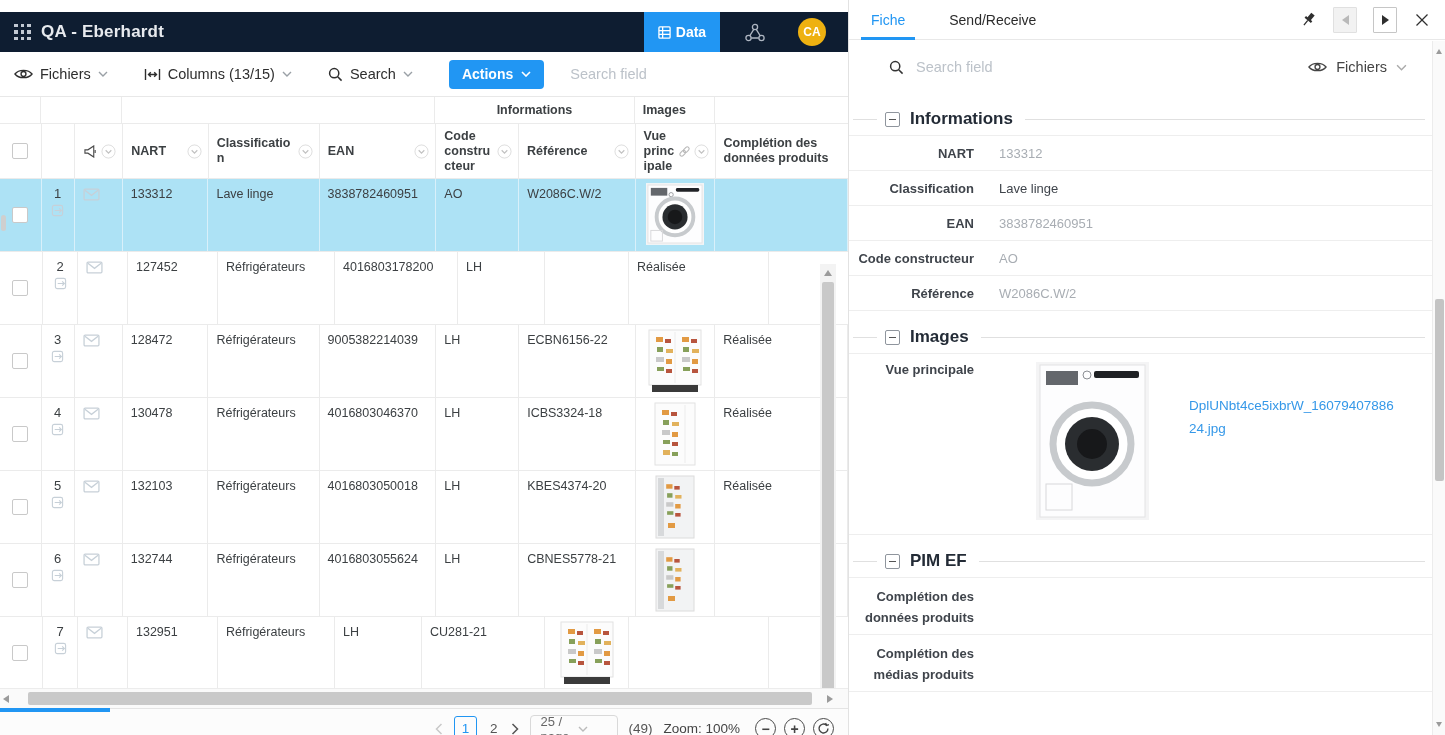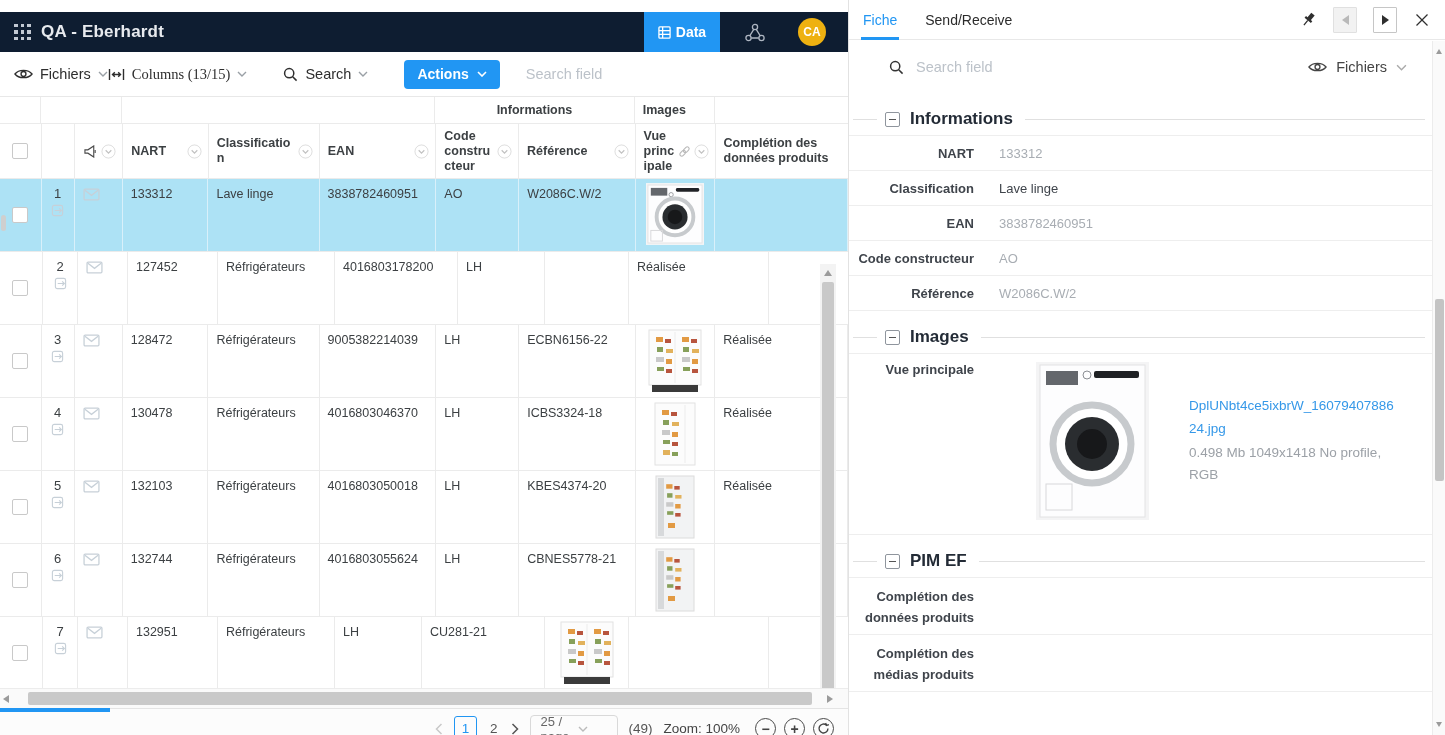--- a/index.html
+++ b/index.html
@@ -21,21 +21,21 @@
             color:#fff;font-size:14px;font-weight:700;}
   .net-icon{width:70px;display:flex;justify-content:center;}
   .avatar{width:28px;height:28px;border-radius:50%;background:#eeb111;color:#fff;font-size:12px;font-weight:700;
           display:flex;align-items:center;justify-content:center;margin-right:22px;margin-left:8px;}
 
   
   .toolbar{position:absolute;left:0;top:40px;width:848px;height:45px;background:#fff;
            border-bottom:1px solid #e8e8e8;display:flex;align-items:center;color:#2e2e2e;}
   .tb-item{display:flex;align-items:center;gap:7px;font-size:14.5px;cursor:default;}
   .tb-fichiers{margin-left:14px;}
-  .tb-columns{font-family:Liberation Serif, serif;}
+  .tb-columns{margin-left:36px;}
   .tb-search{margin-left:36px;}
   .chev{color:#9aa0a6;display:inline-flex;}
   .actions-btn{margin-left:36px;background:#2196f3;color:#fff;font-size:14px;font-weight:700;
                height:29px;padding:0 13px;border-radius:4px;display:flex;align-items:center;gap:8px;}
   .tb-input{margin-left:24px;border:none;outline:none;font-size:14.5px;width:200px;
             font-family:"Liberation Sans",sans-serif;color:#333;}
   .tb-input::placeholder{color:#bcc2c9;}
 
   
   .table-wrap{position:absolute;left:0;top:85px;width:848px;height:591px;overflow:hidden;}
@@ -92,21 +92,21 @@
                padding:0 8px 0 10px;color:#666;font-size:13px;gap:6px;}
   .size-select span{flex:1;}
   .zoom-btn{width:21px;height:21px;border:1.5px solid #4a4a4a;border-radius:50%;display:flex;align-items:center;
             justify-content:center;color:#444;font-size:14px;font-weight:700;line-height:1;}
   .zoom-group{display:flex;gap:8px;margin-left:4px;align-items:center;}
 
   
   .right-panel{position:absolute;left:848px;top:0;width:597px;height:735px;background:#fff;
                border-left:1px solid #e2e2e2;overflow:hidden;}
   .rp-header{height:40px;border-bottom:1px solid #e8e8e8;display:flex;align-items:center;}
-  .rp-tab{padding:0 14px;height:40px;display:flex;align-items:center;font-size:14px;color:#2b2b2b;position:relative;}
+  .rp-tab{padding:0 22px;height:40px;display:flex;align-items:center;font-size:14px;color:#2b2b2b;position:relative;}
   .rp-tab.active{color:#2196f3;}
   .rp-tab.active:after{content:"";position:absolute;left:12px;right:12px;bottom:0;height:3px;background:#2196f3;}
   .rp-hspacer{flex:1;}
   .rp-btn{width:24px;height:26px;border:1px solid #c6c6c6;background:#fff;display:flex;align-items:center;
           justify-content:center;margin-left:16px;border-radius:1px;}
   .rp-btn.disabled{background:#f2f2f2;border-color:#e0e0e0;}
   .tri-l{width:0;height:0;border:5px solid transparent;border-right:7px solid #b9b9b9;border-left:none;}
   .tri-r{width:0;height:0;border:5px solid transparent;border-left:7px solid #2f2f2f;border-right:none;}
   .rp-pin{margin-left:14px;display:flex;}
   .rp-close{margin-left:18px;margin-right:16px;display:flex;}
@@ -777,21 +777,20 @@
                 <rect x="58" y="9" width="45" height="7" rx="2" fill="#1f2124"></rect>
                 <circle cx="51" cy="13" r="4" fill="none" stroke="#8b8e93"></circle>
                 <circle cx="56" cy="82" r="39" fill="#fff" stroke="#c7cacd" stroke-width="7"></circle>
                 <circle cx="56" cy="82" r="27" fill="#2a2d30"></circle>
                 <circle cx="56" cy="82" r="15" fill="#17181a"></circle>
                 <rect x="10" y="122" width="26" height="26" fill="none" stroke="#d8d8da"></rect>
               </svg>
             </div>
           <div class="vue-meta">
             <div class="vue-link">DplUNbt4ce5ixbrW_1607940788624.jpg</div>
-            <div class="vue-info">0.498 Mb 1049x1418 No profile, RGB</div>
           </div>
         </div>
       </div>
 
       <div class="sec-head">
         <span class="sec-line l"></span>
         <span class="sec-box"></span>
         <span class="sec-title">PIM EF</span>
         <span class="sec-line r"></span>
       </div>

